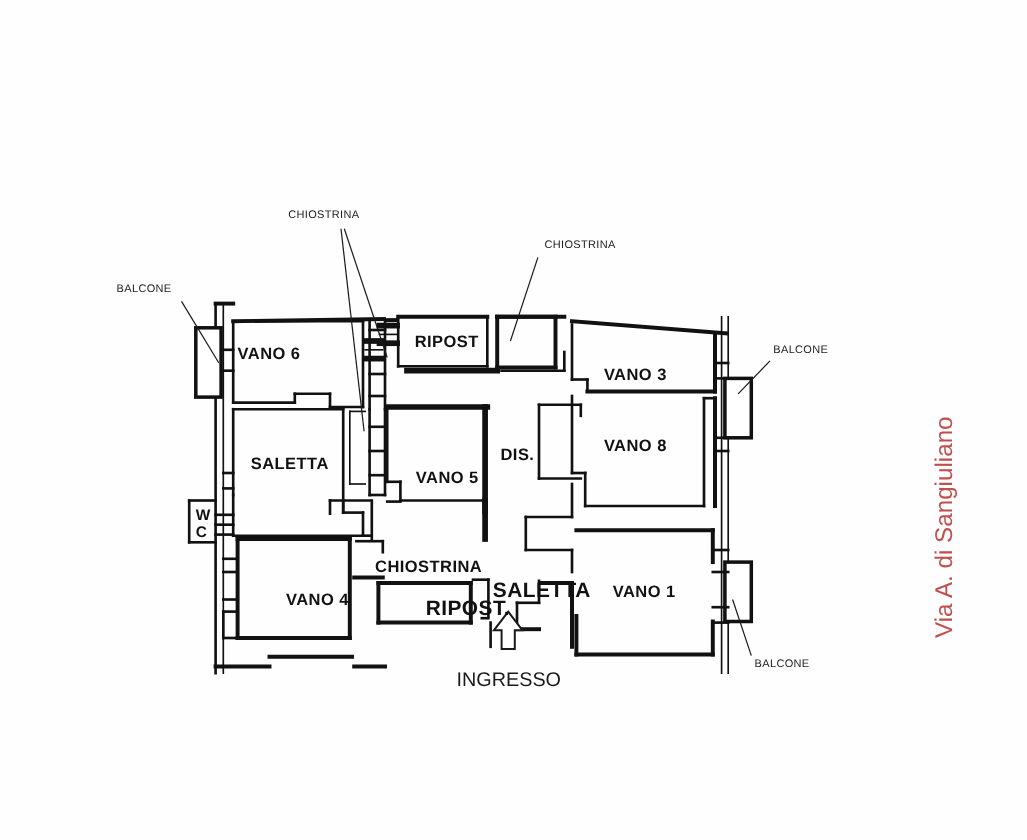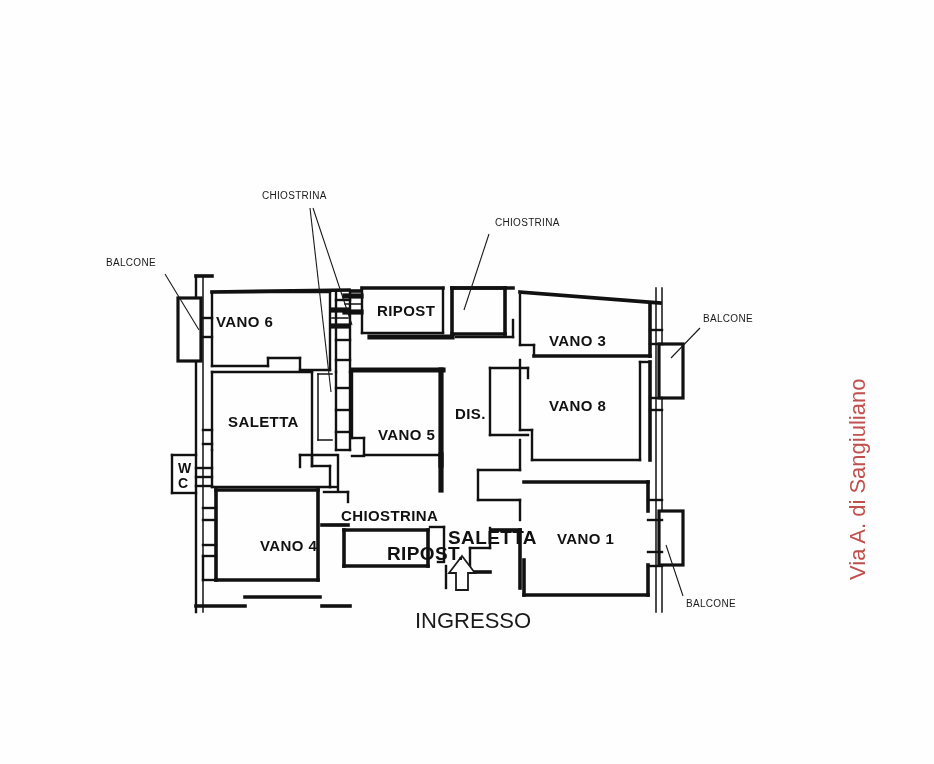--- a/index.html
+++ b/index.html
@@ -80,21 +80,21 @@
     color: #1a1a1a;
     font-size: 10px;
     white-space: nowrap;
     letter-spacing: 0.3px;
   }
   .ingresso-label {
     position: absolute;
     font-family: "Liberation Sans", sans-serif;
     font-weight: 400;
     color: #1a1a1a;
-    font-size: 22px;
+    font-size: 18px;
     white-space: nowrap;
   }
   .wc-label {
     position: absolute;
     font-family: "Liberation Sans", sans-serif;
     font-weight: bold;
     color: #111;
     font-size: 14px;
     line-height: 15px;
     white-space: nowrap;

